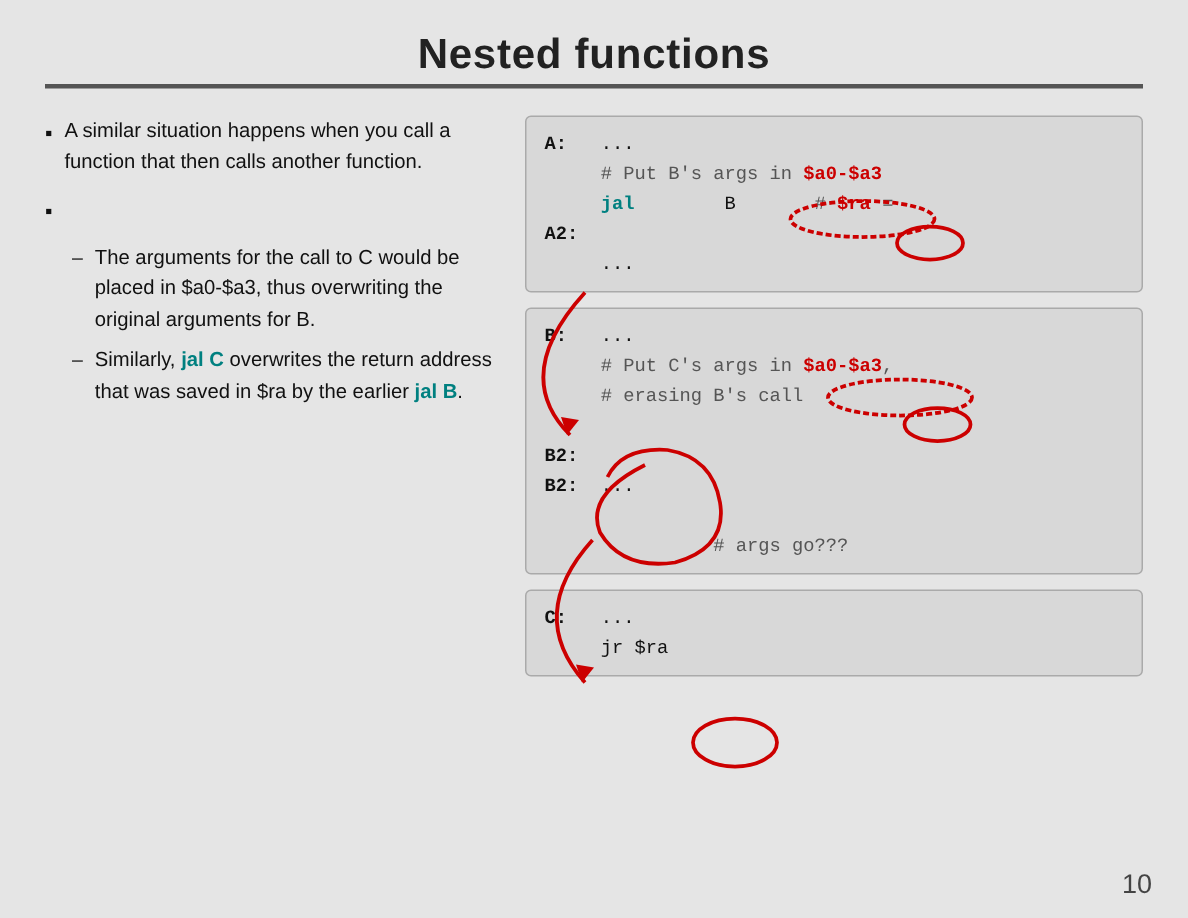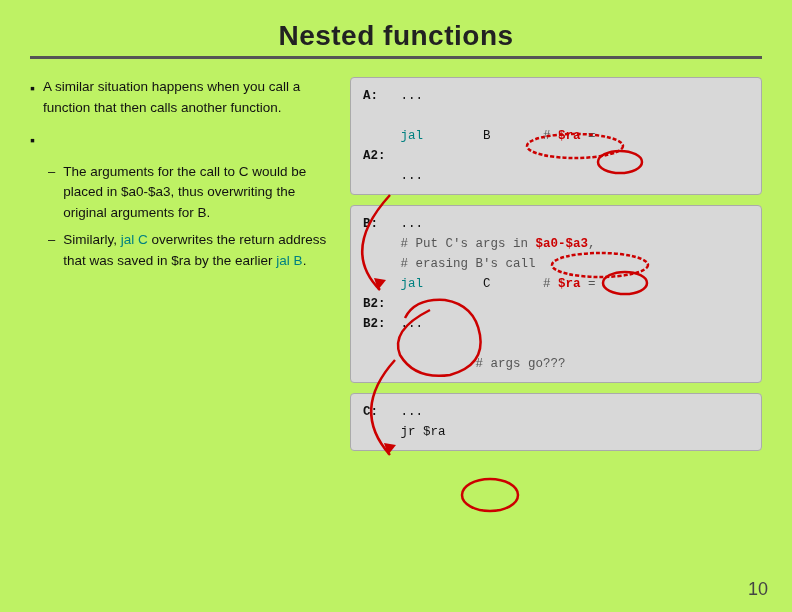--- a/index.html
+++ b/index.html
@@ -8,21 +8,21 @@
       height: 612px;
       background: #ffffff;
       font-family: Arial, sans-serif;
       position: relative;
       overflow: hidden;
     }
 
     .slide {
       width: 792px;
       height: 612px;
-      background: #bef264;
+      background: #e5e5e5;
       position: relative;
       padding: 20px 30px;
     }
 
     .title-area {
       text-align: center;
       margin-bottom: 18px;
     }
 
     .title-text {
@@ -106,21 +106,21 @@
       color: #555;
     }
 
     .red-highlight {
       color: #cc0000;
       font-weight: bold;
     }
 
     .teal-text {
       color: #008080;
-      font-weight: normal;
+      font-weight: bold;
     }
 
     
     .annotation-overlay {
       position: absolute;
       top: 0;
       left: 0;
       width: 792px;
       height: 612px;
       pointer-events: none;
@@ -169,31 +169,31 @@
         <span class="sub-bullet-marker">–</span>
         <span>Similarly, <span class="teal-text">jal C</span> overwrites the return address that was saved in $ra by the earlier <span class="teal-text">jal B</span>.</span>
       </div>
 
     </div>
 
     <div class="right-panel">
 
       <div class="code-box">
         <span class="code-label">A:</span>&nbsp;&nbsp;&nbsp;<span>...</span><br>
-        <br>
+        <span>&nbsp;&nbsp;&nbsp;&nbsp;&nbsp;<span class="code-comment"># Put B's args in</span> <span class="red-highlight">$a0-$a3</span></span><br>
         <span>&nbsp;&nbsp;&nbsp;&nbsp;&nbsp;<span class="teal-text">jal</span>&nbsp;&nbsp;&nbsp;&nbsp;&nbsp;&nbsp;&nbsp;&nbsp;B&nbsp;&nbsp;&nbsp;&nbsp;&nbsp;&nbsp;&nbsp;<span class="code-comment"># <span class="red-highlight">$ra</span> =</span></span><br>
         <span class="code-label">A2:</span><br>
         <span>&nbsp;&nbsp;&nbsp;&nbsp;&nbsp;...</span>
       </div>
 
       <div class="code-box">
         <span class="code-label">B:</span>&nbsp;&nbsp;&nbsp;<span>...</span><br>
         <span>&nbsp;&nbsp;&nbsp;&nbsp;&nbsp;<span class="code-comment"># Put C's args in <span class="red-highlight">$a0-$a3</span>,</span></span><br>
         <span>&nbsp;&nbsp;&nbsp;&nbsp;&nbsp;<span class="code-comment"># erasing B's call</span></span><br>
-        <span>&nbsp;&nbsp;&nbsp;&nbsp;&nbsp;<span class="teal-text">jal</span>&nbsp;&nbsp;&nbsp;&nbsp;&nbsp;&nbsp;&nbsp;&nbsp;C&nbsp;&nbsp;&nbsp;&nbsp;&nbsp;&nbsp;&nbsp;<span class="code-comment"># <span class="red-highlight">$ra</span> =</span></span><br>
+        <br>
         <span class="code-label">B2:</span><br>
         <span><span class="code-label">B2:</span>&nbsp;&nbsp;...</span><br>
         <br>
         <span>&nbsp;&nbsp;&nbsp;&nbsp;&nbsp;&nbsp;&nbsp;&nbsp;&nbsp;&nbsp;&nbsp;&nbsp;&nbsp;&nbsp;&nbsp;<span class="code-comment"># args go???</span></span>
       </div>
 
       <div class="code-box">
         <span class="code-label">C:</span>&nbsp;&nbsp;&nbsp;<span>...</span><br>
         <span>&nbsp;&nbsp;&nbsp;&nbsp;&nbsp;jr $ra</span>
       </div>

